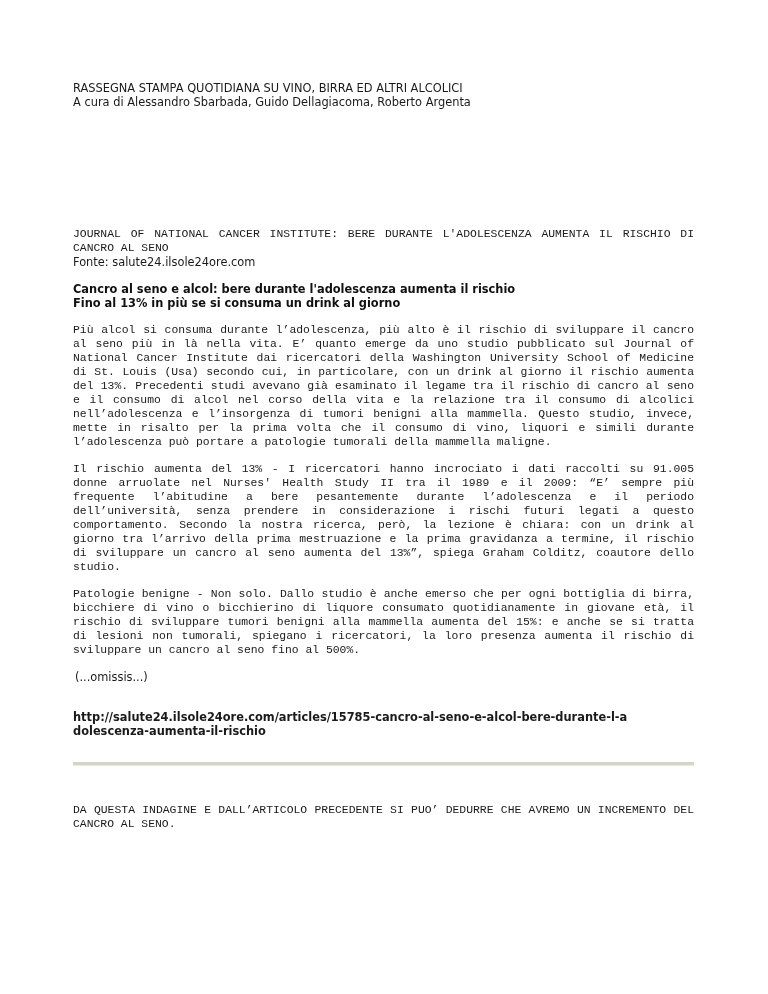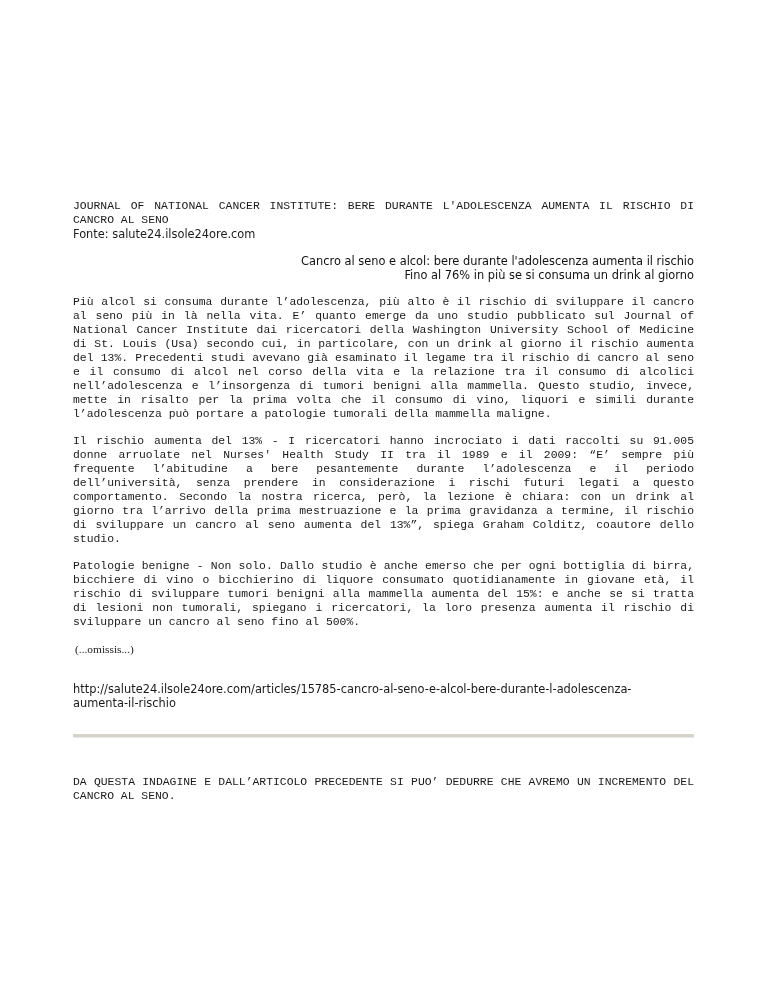--- a/index.html
+++ b/index.html
@@ -27,57 +27,60 @@
       margin: 0;
     }
     .justify {
       text-align: justify;
       font-family: Liberation Mono, monospace;
     }
     .gap-big { height: 55px; }
     .gap-mid { height: 50px; }
     .gap-sm  { height: 13px; }
     .bold {
-      font-weight: normal;
+      font-weight: bold;
       color: #111111;
-      text-align: right;
     }
     .rule {
       height: 3px;
       background: #d6d3cb;
       border-bottom: 1px solid #ebe9e3;
       margin-top: 11px;
     }
     .after-rule { height: 37px; }
-    .indent1 { padding-left: 2px; font-family: Liberation Serif, serif; }
+    .indent1 { padding-left: 2px; }
   </style>
 </head>
 <body>
 
 <div class="page">
 
+  <div>
+    <p>RASSEGNA STAMPA QUOTIDIANA SU VINO, BIRRA ED ALTRI ALCOLICI</p>
+    <p>A cura di Alessandro Sbarbada, Guido Dellagiacoma, Roberto Argenta</p>
+  </div>
 
   <div class="gap-big"></div>
 
 
   <div class="gap-mid"></div>
 
 
   <div class="gap-sm"></div>
 
   <div>
     <p class="justify" style="text-align-last:left;">JOURNAL OF NATIONAL CANCER INSTITUTE: BERE DURANTE L'ADOLESCENZA AUMENTA IL RISCHIO DI CANCRO AL SENO</p>
     <p>Fonte: salute24.ilsole24ore.com</p>
   </div>
 
   <div class="gap-sm"></div>
 
   <div>
     <p class="bold">Cancro al seno e alcol: bere durante l'adolescenza aumenta il rischio</p>
-    <p class="bold">Fino al 76% in più se si consuma un drink al giorno</p>
+    <p class="bold">Fino al 13% in più se si consuma un drink al giorno</p>
   </div>
 
   <div class="gap-sm"></div>
 
   <p class="justify">Più alcol si consuma durante l’adolescenza, più alto è il rischio di sviluppare il cancro al seno più in là nella vita. E’ quanto emerge da uno studio pubblicato sul Journal of National Cancer Institute dai ricercatori della Washington University School of Medicine di St. Louis (Usa) secondo cui, in particolare, con un drink al giorno il rischio aumenta del 13%. Precedenti studi avevano già esaminato il legame tra il rischio di cancro al seno e il consumo di alcol nel corso della vita e la relazione tra il consumo di alcolici nell’adolescenza e l’insorgenza di tumori benigni alla mammella. Questo studio, invece, mette in risalto per la prima volta che il consumo di vino, liquori e simili durante l’adolescenza può portare a patologie tumorali della mammella maligne.</p>
 
   <div class="gap-sm"></div>
 
   <p class="justify">Il rischio aumenta del 13% - I ricercatori hanno incrociato i dati raccolti  su 91.005 donne arruolate nel Nurses' Health Study II tra il 1989 e il 2009: “E’ sempre più frequente l’abitudine a bere pesantemente durante l’adolescenza e il periodo dell’università, senza prendere in considerazione i rischi futuri legati a questo comportamento. Secondo la nostra ricerca, però, la lezione è chiara: con un drink al giorno tra l’arrivo della prima mestruazione e la prima gravidanza a termine, il rischio di sviluppare un cancro al seno aumenta del 13%”, spiega Graham Colditz, coautore dello studio.</p>
 
@@ -87,21 +90,21 @@
 
   <div class="gap-sm"></div>
 
   <p class="indent1">(...omissis...)</p>
 
   <div class="gap-sm"></div>
 
 
   <div class="gap-sm"></div>
 
-  <p style="word-break:break-all;width:560px;">http://salute24.ilsole24ore.com/articles/15785-cancro-al-seno-e-alcol-bere-durante-l-adolescenza-aumenta-il-rischio</p>
+  <p style="word-break:break-all;width:560px;font-weight:bold;">http://salute24.ilsole24ore.com/articles/15785-cancro-al-seno-e-alcol-bere-durante-l-adolescenza-aumenta-il-rischio</p>
 
   <div class="gap-sm"></div>
 
 
   <div class="rule"></div>
 
   <div class="after-rule"></div>
 
   <p class="justify" style="text-align-last:left;">DA QUESTA INDAGINE E DALL’ARTICOLO PRECEDENTE SI PUO’ DEDURRE CHE AVREMO UN INCREMENTO DEL CANCRO AL SENO.</p>
 

